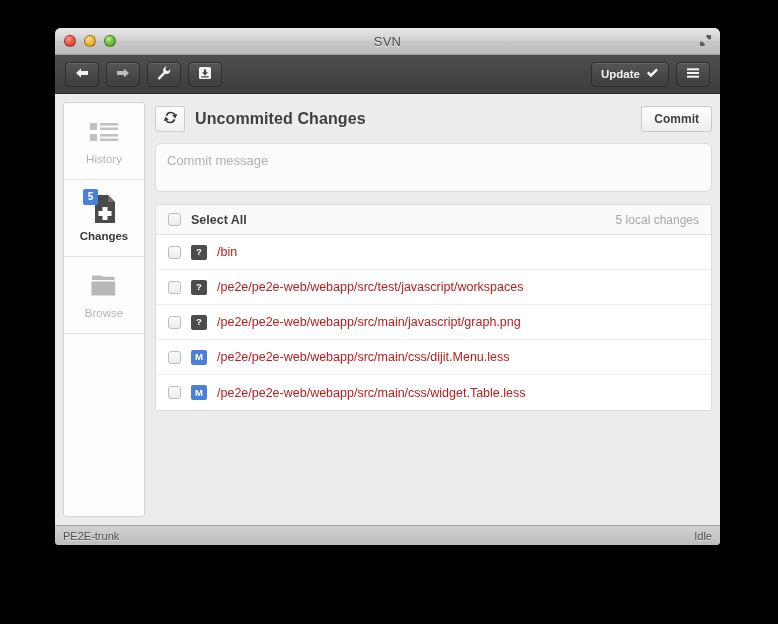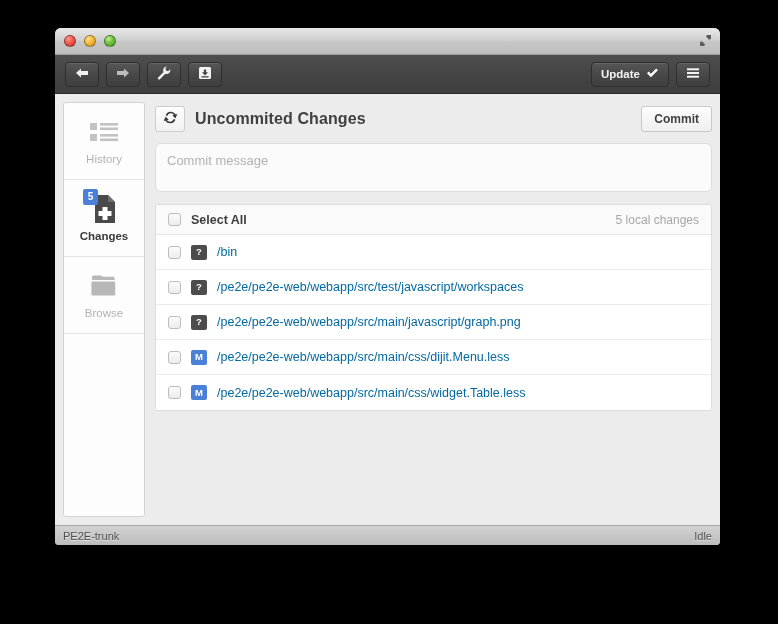--- a/index.html
+++ b/index.html
@@ -267,21 +267,21 @@
     display: flex;
     align-items: center;
     padding: 0 12px;
     box-sizing: border-box;
     gap: 10px;
     background: #fff;
   }
   .fl-row:last-child { border-bottom: none; }
   .fl-path {
     font-size: 12.5px;
-    color: #0369a1;
+    color: #b91c1c;
     white-space: nowrap;
     overflow: hidden;
     text-overflow: ellipsis;
   }
 
   .cbox {
     width: 13px;
     height: 13px;
     flex: 0 0 13px;
     border: 1px solid #bdbdbd;
@@ -326,20 +326,21 @@
 <body>
 
 <div class="window">
 
   <div class="titlebar">
     <div class="lights">
       <div class="light red"></div>
       <div class="light yellow"></div>
       <div class="light green"></div>
     </div>
+    <div class="window-title">SVN</div>
     <div class="expand-btn">
       <svg width="13" height="13" viewBox="0 0 13 13">
         <path d="M7.4 1.2 L11.8 1.2 L11.8 5.6 L10.1 3.9 L9.1 4.9 L10.8 6.6 Z" fill="#5d5d5d"></path>
         <path d="M12 1 L12 5.4 L7.6 1 Z" fill="#5d5d5d"></path>
         <path d="M5.6 11.8 L1.2 11.8 L1.2 7.4 L2.9 9.1 L3.9 8.1 L2.2 6.4 Z" fill="#5d5d5d"></path>
         <path d="M1 12 L1 7.6 L5.4 12 Z" fill="#5d5d5d"></path>
         <rect x="3.2" y="7.4" width="1.6" height="4.3" transform="rotate(-45 4 9.5)" fill="#5d5d5d"></rect>
         <rect x="8.2" y="1.4" width="1.6" height="4.3" transform="rotate(-45 9 3.5)" fill="#5d5d5d"></rect>
       </svg>
     </div>

